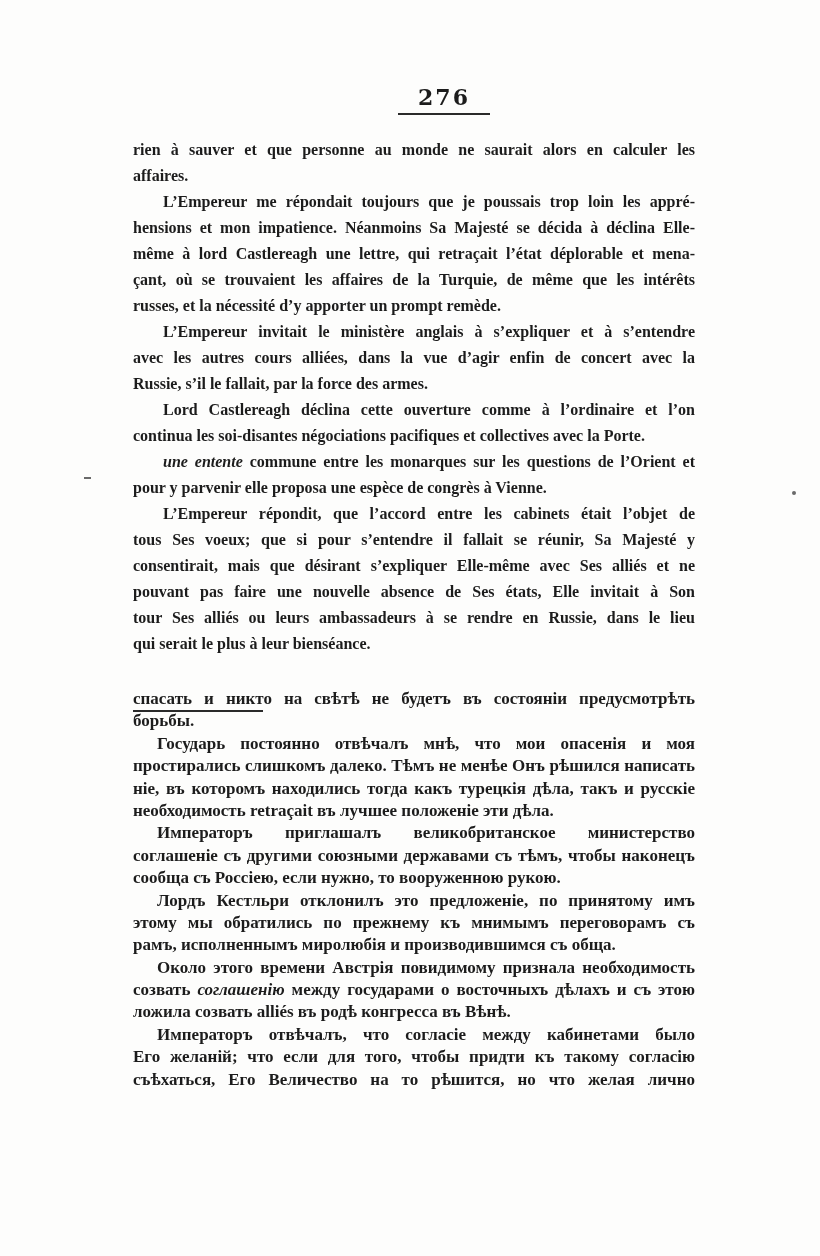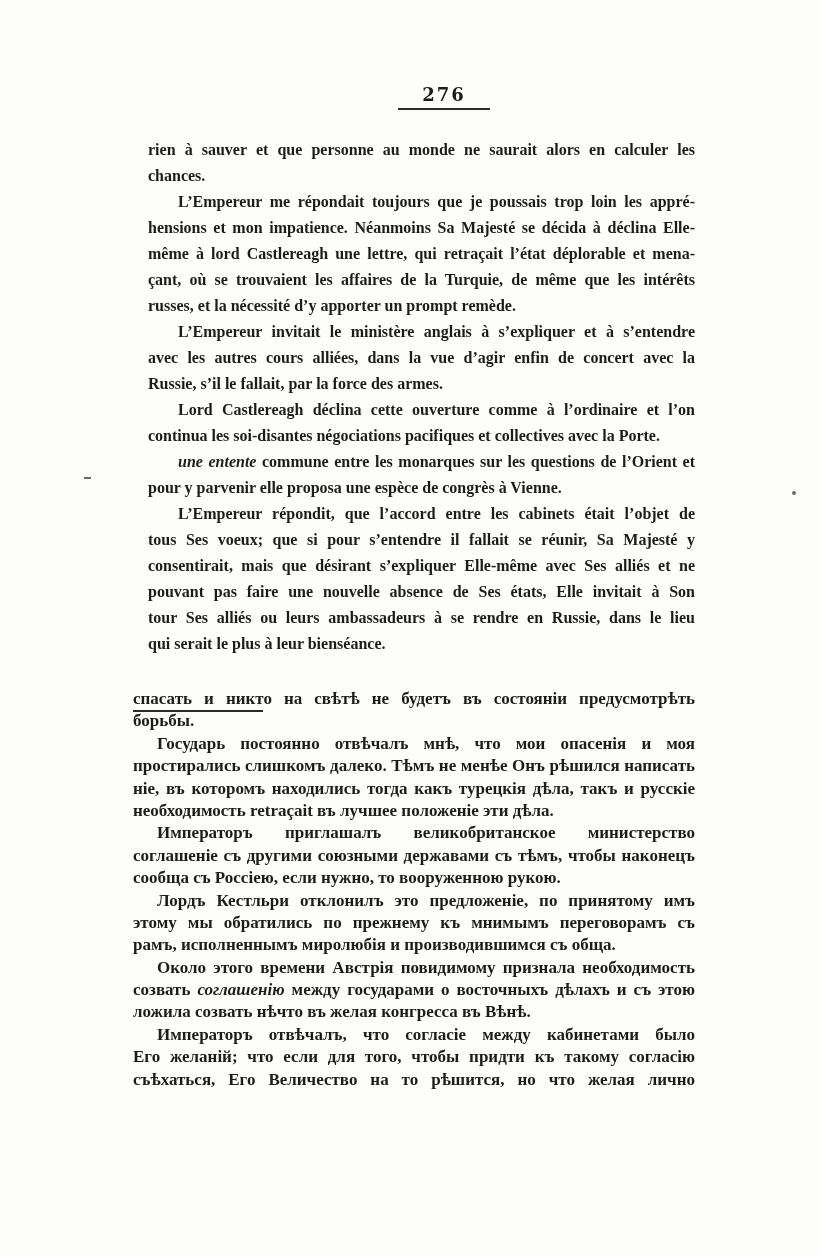--- a/index.html
+++ b/index.html
@@ -10,37 +10,37 @@
     font-family: "Liberation Serif", "DejaVu Serif", serif;
     position: relative;
     overflow: hidden;
   }
   .pageno-wrap {
     position: absolute;
     top: 84px; left: 398px; width: 92px;
     text-align: center;
   }
   .pageno {
-    font-size: 18px; font-weight: 700; letter-spacing: 2px;
+    font-size: 22px; font-weight: 700; letter-spacing: 2px;
     font-family: "DejaVu Serif", serif;
   }
   .pageno-rule {
     margin-top: 3px;
     border-bottom: 2px solid #2a2a2a;
   }
   .textblock {
     position: absolute;
     left: 133px; width: 562px;
     font-weight: 700;
   }
   .french {
     top: 137px;
     font-size: 16px;
   }
-  .french .line { height: 26px; line-height: 26px; margin-left: 15px; }
+  .french .line { height: 26px; line-height: 26px; }
   .russian {
     top: 688px;
     font-size: 17px;
   }
   .russian .line { height: 22.4px; line-height: 22.4px; }
   .para { margin: 0; }
   .line {
     text-align: justify;
     text-align-last: justify;
     overflow: hidden;
@@ -66,21 +66,21 @@
 <div class="page">
 
   <div class="pageno-wrap">
     <span class="pageno">276</span>
     <div class="pageno-rule"></div>
   </div>
 
   <div id="french-text" class="textblock french">
       <div class="para">
         <div class="line"><span>rien à sauver et que personne au monde ne saurait alors en calculer les</span></div>
-        <div class="line last"><span>chances.</span></div>
+        <div class="line last"><span>affaires.</span></div>
       </div>
       <div class="para indent">
         <div class="line"><span>L’Empereur me répondait toujours que je poussais trop loin les appré-</span></div>
         <div class="line"><span>hensions et mon impatience. Néanmoins Sa Majesté se décida à déclina Elle-</span></div>
         <div class="line"><span>même à lord Castlereagh une lettre, qui retraçait l’état déplorable et mena-</span></div>
         <div class="line"><span>çant, où se trouvaient les affaires de la Turquie, de même que les intérêts</span></div>
         <div class="line last"><span>russes, et la nécessité d’y apporter un prompt remède.</span></div>
       </div>
       <div class="para indent">
         <div class="line"><span>L’Empereur invitait le ministère anglais à s’expliquer et à s’entendre</span></div>
@@ -124,21 +124,21 @@
         <div class="line last"><span>сообща съ Россіею, если нужно, то вооруженною рукою.</span></div>
       </div>
       <div class="para indent">
         <div class="line"><span>Лордъ Кестльри отклонилъ это предложеніе, по принятому имъ обыкновенію, и по</span></div>
         <div class="line"><span>этому мы обратились по прежнему къ мнимымъ переговорамъ съ Портою, перегово-</span></div>
         <div class="line last"><span>рамъ, исполненнымъ миролюбія и производившимся съ обща.</span></div>
       </div>
       <div class="para indent">
         <div class="line"><span>Около этого времени Австрія повидимому признала необходимость приступить къ</span></div>
         <div class="line"><span>созвать </span><span class="ital">соглашенію</span><span> между государами о восточныхъ дѣлахъ и съ этою цѣлію пред-</span></div>
-        <div class="line last"><span>ложила созвать нѣчто въ желая конгресса въ Вѣнѣ.</span></div>
+        <div class="line last"><span>ложила созвать alliés въ родѣ конгресса въ Вѣнѣ.</span></div>
       </div>
       <div class="para indent">
         <div class="line"><span>Императоръ отвѣчалъ, что согласіе между кабинетами было предметомъ всѣхъ</span></div>
         <div class="line"><span>Его желаній; что если для того, чтобы придти къ такому согласію надлежало</span></div>
         <div class="line last"><span>съѣхаться, Его Величество на то рѣшится, но что желая лично объясниться съ сво-</span></div>
       </div>
     </div>
 
   <div class="speck s1"></div>
   <div class="speck s2"></div>

